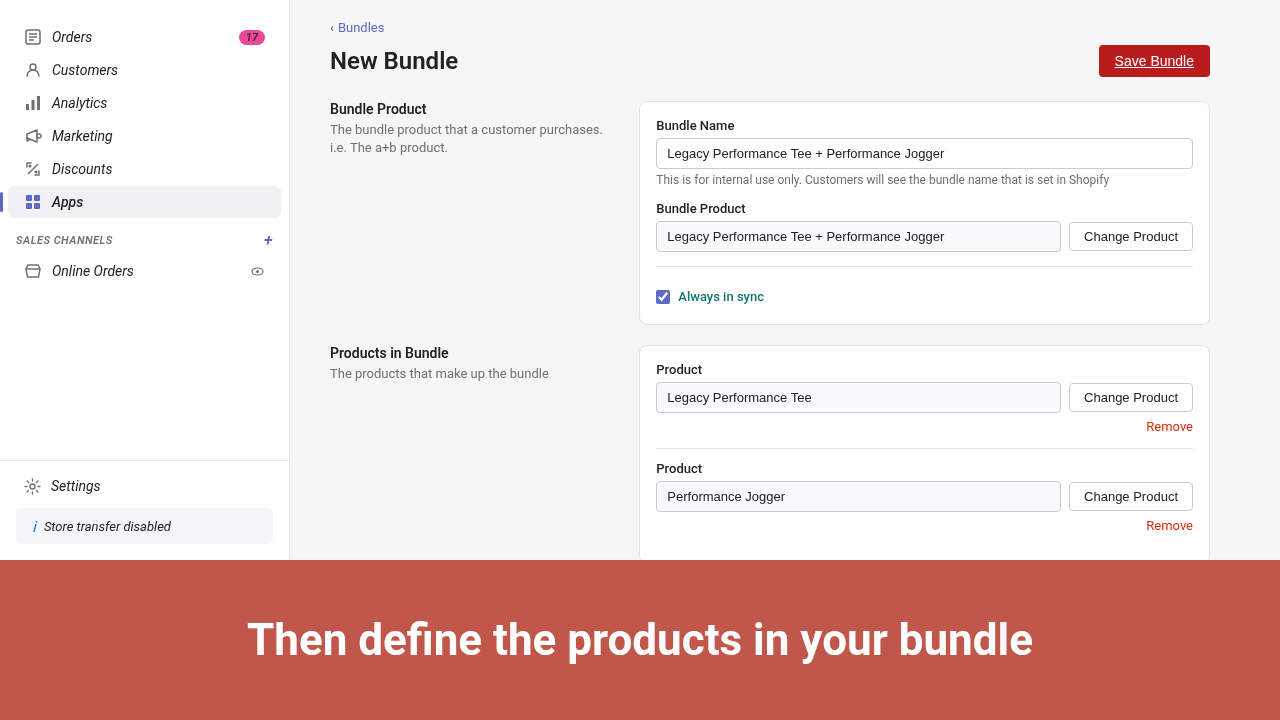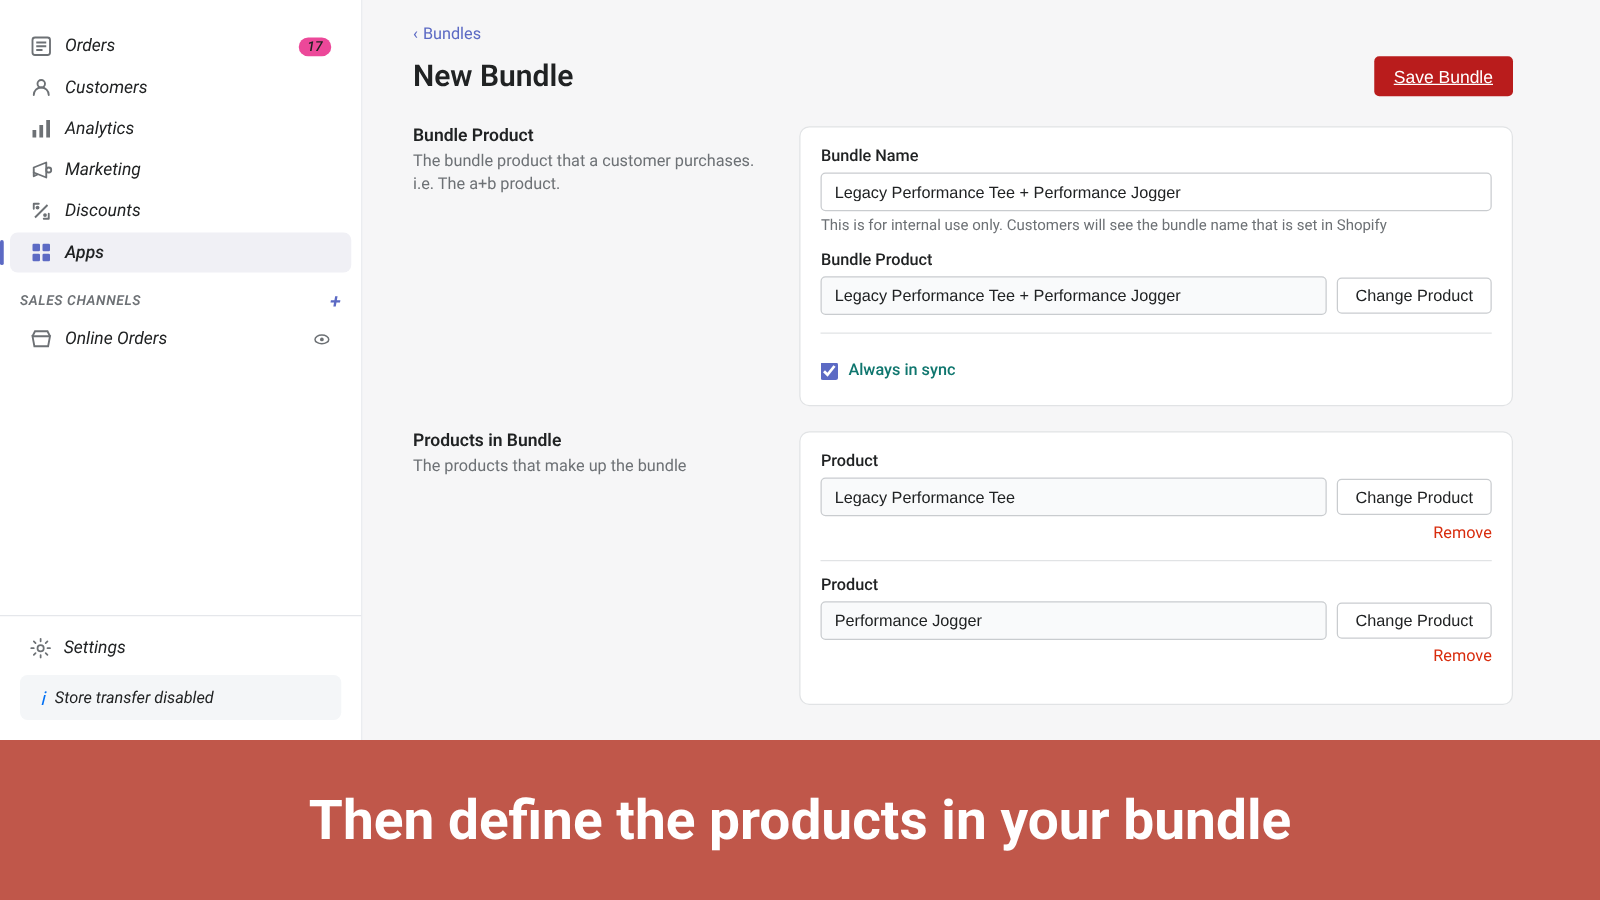--- a/index.html
+++ b/index.html
@@ -51,21 +51,21 @@
     .checkbox-row { display: flex; align-items: flex-start; gap: 8px; padding: 10px 0 4px 0; }
     .checkbox-row input[type="checkbox"] { margin-top: 1px; accent-color: #5c6ac4; width: 14px; height: 14px; }
     .checkbox-label { font-size: 13px; font-weight: 500; color: #0f766e; }
     .checkbox-desc { font-size: 12px; color: #6d7175; margin-top: 3px; line-height: 1.4; }
 
     .remove-link { text-align: right; color: #d82c0d; font-size: 13px; cursor: pointer; margin-top: 6px; }
 
     .divider { border: none; border-top: 1px solid #e1e3e5; margin: 12px 0; }
 
     
-    .bottom-banner { background: #c0574a; height: 128px; display: flex; align-items: center; justify-content: center; flex-shrink: 0; }
+    .bottom-banner { background: #c0574a; height: 160px; display: flex; align-items: center; justify-content: center; flex-shrink: 0; }
     .bottom-banner-text { color: #fff; font-size: 44px; font-weight: 700; text-align: center; line-height: 1.2; }
 
     svg { display: block; }
   </style>
 </head>
 <body>
 
 <div class="app-shell">
 
   <div class="sidebar">

